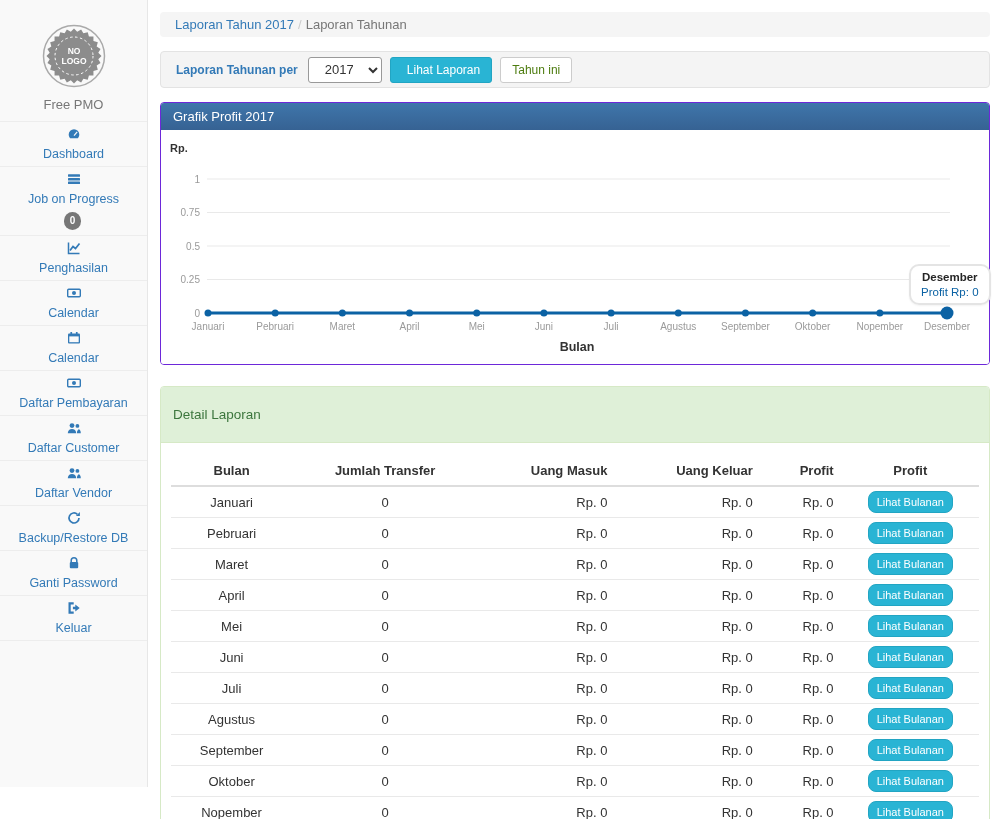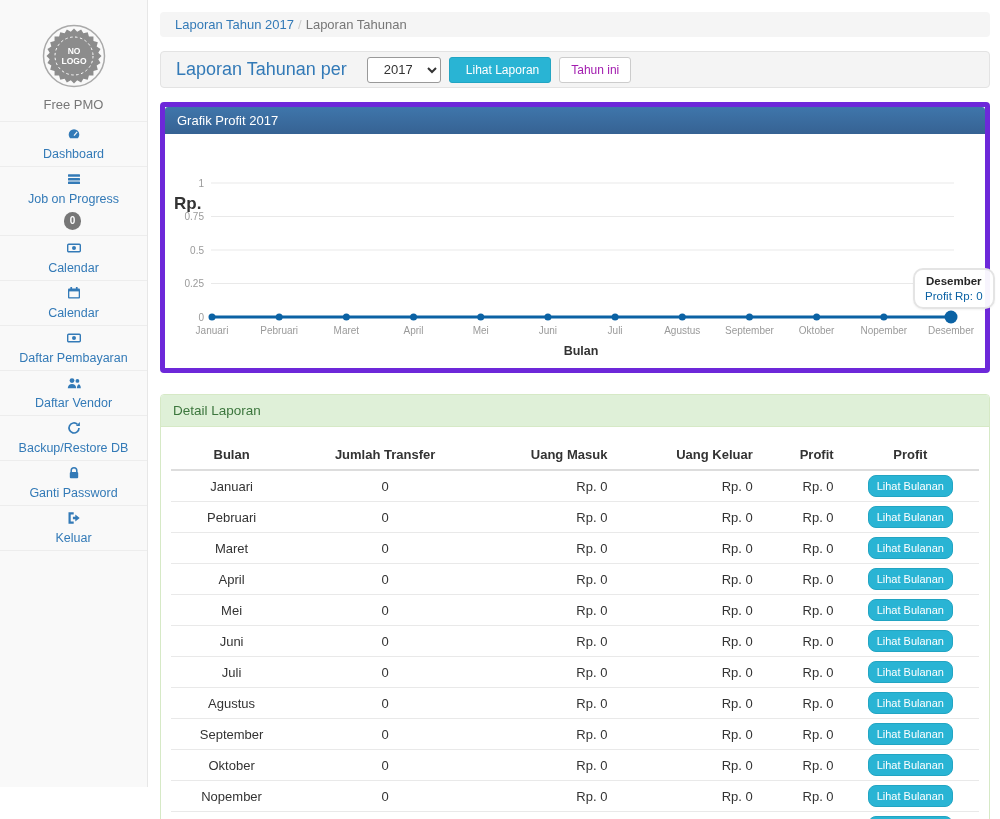--- a/index.html
+++ b/index.html
@@ -25,49 +25,49 @@
 
   
   .main { position:absolute; left:148px; top:0; width:852px; padding:12px 10px 0 12px; }
 
   .breadcrumb { background:#f5f5f5; border-radius:4px; padding:5px 15px; font-size:13px; color:#777; }
   .breadcrumb a { color:#337ab7; text-decoration:none; }
   .breadcrumb .sep { color:#ccc; padding:0 4px; }
 
   .well { margin-top:14px; background:#f4f4f4; border:1px solid #e3e3e3; border-radius:4px;
           padding:5px 15px; display:flex; align-items:center; gap:8px; height:37px; }
-  .well .lbl { color:#337ab7; font-weight:normal; font-size:18px; margin-right:12px; }
+  .well .lbl { color:#337ab7; font-weight:bold; font-size:12px; margin-right:2px; }
   select.year { width:74px; height:26px; font-size:13px; color:#333; background:#fff;
                 border:1px solid #999; border-radius:3px; padding:2px 12px; }
   .btn { display:inline-block; font-size:12px; border-radius:3px; padding:5px 11px;
          cursor:pointer; line-height:14px; border:1px solid transparent; }
   .btn-cyan { background:#29b4d4; border-color:#22a5c3; color:#fff;padding-left:16px; }
-  .btn-default { background:#fff; border-color:#ccc; color:#a21caf; }
+  .btn-default { background:#fff; border-color:#ccc; color:#4d7c0f; }
   .btn-xs { font-size:11px; padding:3px 8px;border-radius:8px; }
 
   
   .panel { border-radius:4px; }
-  .panel-chart { margin-top:14px; border:5px solid #6d28d9; }
+  .panel-chart { margin-top:14px; border:1px solid #6d28d9; }
   .panel-chart .panel-heading { background:linear-gradient(#3f76ab,#366293); color:#fff;
         padding:6px 12px; font-size:13px; border-radius:3px 3px 0 0; }
   .panel-chart .panel-body { position:relative; background:#fff; height:234px; border-radius:0 0 3px 3px; }
-  .y-unit { position:absolute; left:9px; top:12px; font-weight:bold; font-size:17px; color:#333;margin-top:48px; }
+  .y-unit { position:absolute; left:9px; top:12px; font-weight:bold; font-size:11px; color:#333; }
   #chart-svg { position:absolute; left:0; top:0; }
   #chart-svg text.tick { font-size:10px; fill:#9a9a9a; font-family:"Liberation Sans",sans-serif; }
   .x-title { position:absolute; left:416px; top:210px; transform:translateX(-50%);
              font-weight:bold; font-size:12.5px; color:#333; }
   .m-tooltip { position:absolute; top:134px; left:748px; background:rgba(255,255,255,.95);
                border:2px solid #e4e4e4; border-radius:10px; padding:5px 10px; text-align:center;
                box-shadow:0 1px 2px rgba(0,0,0,.05); }
   .m-tooltip .t1 { font-weight:bold; font-size:11.5px; color:#262626; }
   .m-tooltip .t2 { font-size:11.5px; color:#0b62a4; margin-top:3px; white-space:nowrap; }
 
   
   .panel-success { margin-top:21px; border:1px solid #d6e9c6; }
-  .panel-success .panel-heading { background:#dff0d8; color:#3c763d; padding:8px 12px;
+  .panel-success .panel-heading { background:#dff0d8; color:#3c763d; padding:20px 12px;
         font-size:13.5px; border-bottom:1px solid #d6e9c6; border-radius:3px 3px 0 0; }
   .panel-success .panel-body { background:#fff; padding:13px 10px 10px 10px; border-radius:0 0 3px 3px; }
 
   table.detail { width:100%; border-collapse:collapse; font-size:13px; }
   table.detail th { font-weight:bold; padding:7px 8px; border-bottom:2px solid #ddd; }
   table.detail td { padding:4px 8px; border-top:1px solid #e9e9e9; }
   table.detail tbody tr:first-child td { border-top:none; }
   table.detail .c { text-align:center; }
   table.detail .r { text-align:right; }
 
@@ -115,20 +115,29 @@
               <rect x="1" y="5.9" width="12" height="2.5" rx=".5" fill="currentColor"></rect>
               <rect x="1" y="9.6" width="12" height="2.5" rx=".5" fill="currentColor"></rect>
             </svg>
           </span>
           <span class="s-label">Job on Progress</span>
           <span class="badge">0</span>
         </a>
         <a class="side-item" href="#">
           <span class="s-icon">
             <svg viewBox="0 0 14 14">
+              <path d="M1.5 1.5v11h11" stroke="currentColor" stroke-width="1.5" fill="none"></path>
+              <polyline points="3,9.5 6,5.5 8.5,7.5 12.5,2.5" stroke="currentColor" stroke-width="1.7" fill="none"></polyline>
+            </svg>
+          </span>
+          <span class="s-label">Penghasilan</span>
+        </a>
+        <a class="side-item" href="#">
+          <span class="s-icon">
+            <svg viewBox="0 0 14 14">
               <rect x="0.7" y="3.2" width="12.6" height="7.6" rx="1" fill="none" stroke="currentColor" stroke-width="1.4"></rect>
               <circle cx="7" cy="7" r="2" fill="currentColor"></circle>
             </svg>
           </span>
           <span class="s-label">Calendar</span>
         </a>
         <a class="side-item" href="#">
           <span class="s-icon">
             <svg viewBox="0 0 14 14">
               <rect x="1" y="2.6" width="12" height="9.8" rx="1" fill="currentColor"></rect>
@@ -140,20 +149,31 @@
           <span class="s-label">Calendar</span>
         </a>
         <a class="side-item" href="#">
           <span class="s-icon">
             <svg viewBox="0 0 14 14">
               <rect x="0.7" y="3.2" width="12.6" height="7.6" rx="1" fill="none" stroke="currentColor" stroke-width="1.4"></rect>
               <circle cx="7" cy="7" r="2" fill="currentColor"></circle>
             </svg>
           </span>
           <span class="s-label">Daftar Pembayaran</span>
+        </a>
+        <a class="side-item" href="#">
+          <span class="s-icon">
+            <svg viewBox="0 0 14 14">
+              <circle cx="5" cy="4.6" r="2.4" fill="currentColor"></circle>
+              <path d="M.8 12.2c0-2.6 1.9-4.2 4.2-4.2s4.2 1.6 4.2 4.2z" fill="currentColor"></path>
+              <circle cx="10.4" cy="4.9" r="1.9" fill="currentColor"></circle>
+              <path d="M9.9 12.2c0-1.9.8-3.3 2-3.9 1.2.6 1.9 2 1.9 3.9z" fill="currentColor"></path>
+            </svg>
+          </span>
+          <span class="s-label">Daftar Customer</span>
         </a>
         <a class="side-item" href="#">
           <span class="s-icon">
             <svg viewBox="0 0 14 14">
               <circle cx="5" cy="4.6" r="2.4" fill="currentColor"></circle>
               <path d="M.8 12.2c0-2.6 1.9-4.2 4.2-4.2s4.2 1.6 4.2 4.2z" fill="currentColor"></path>
               <circle cx="10.4" cy="4.9" r="1.9" fill="currentColor"></circle>
               <path d="M9.9 12.2c0-1.9.8-3.3 2-3.9 1.2.6 1.9 2 1.9 3.9z" fill="currentColor"></path>
             </svg>
           </span>

